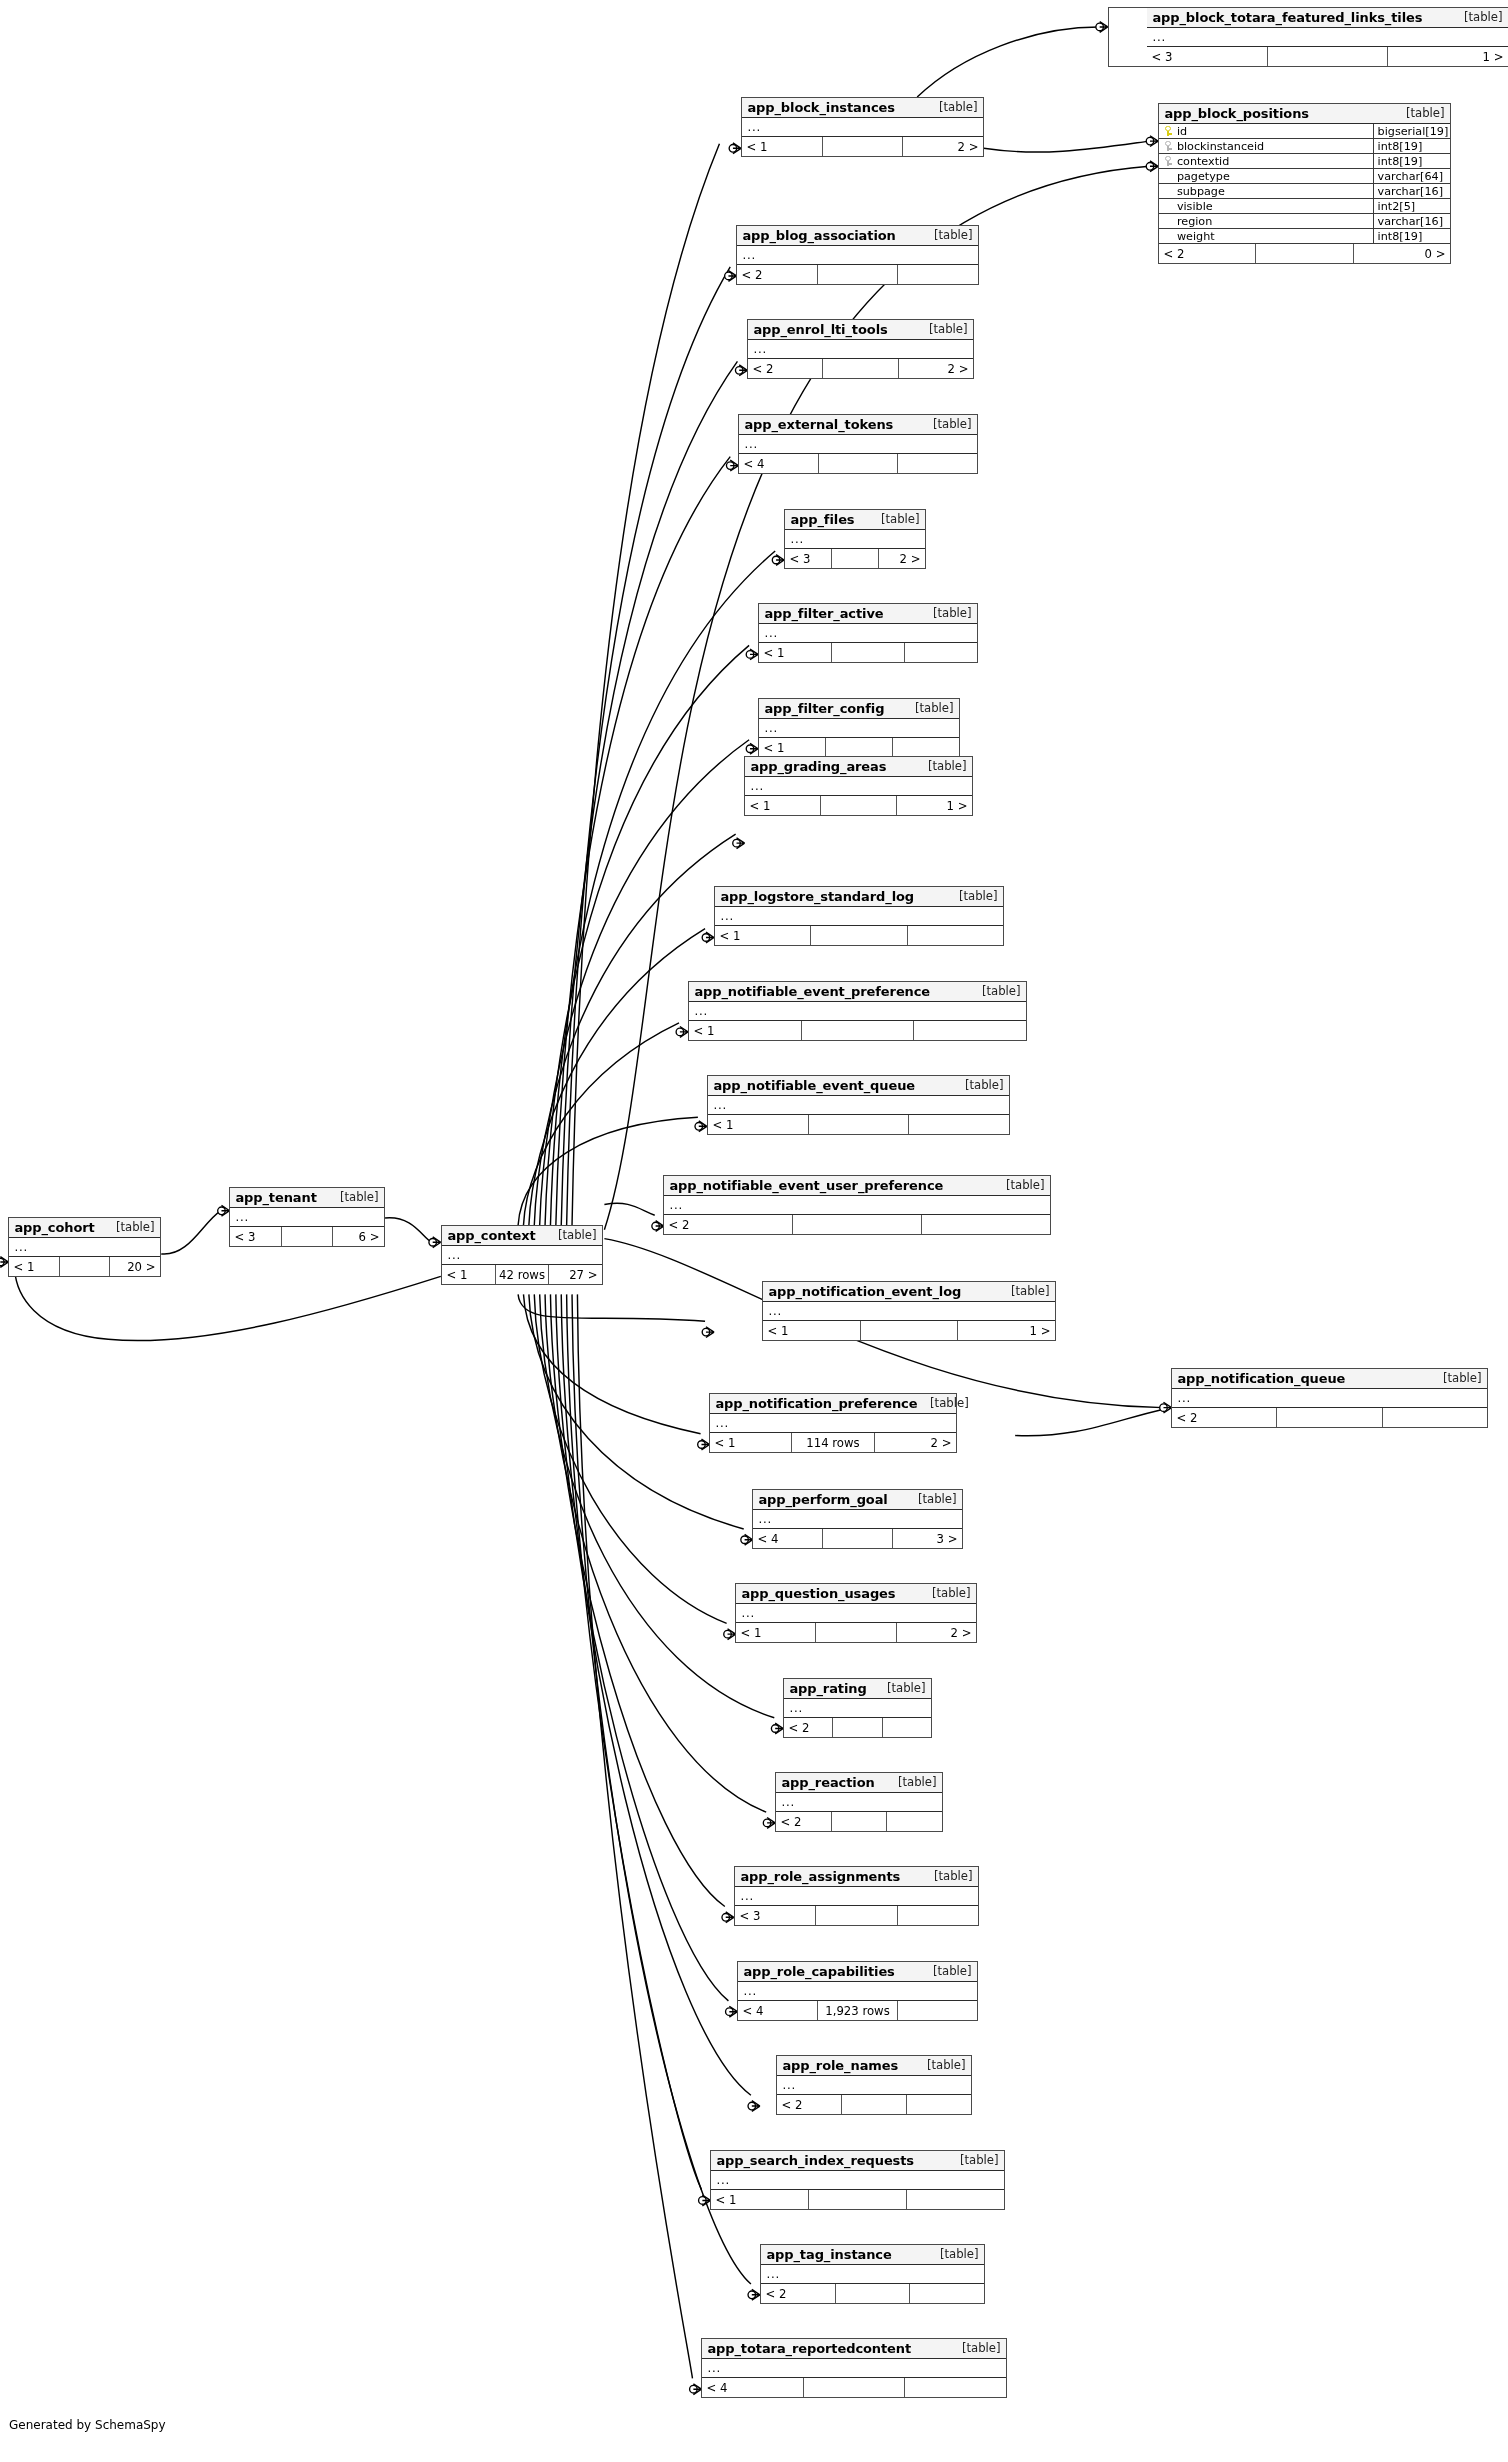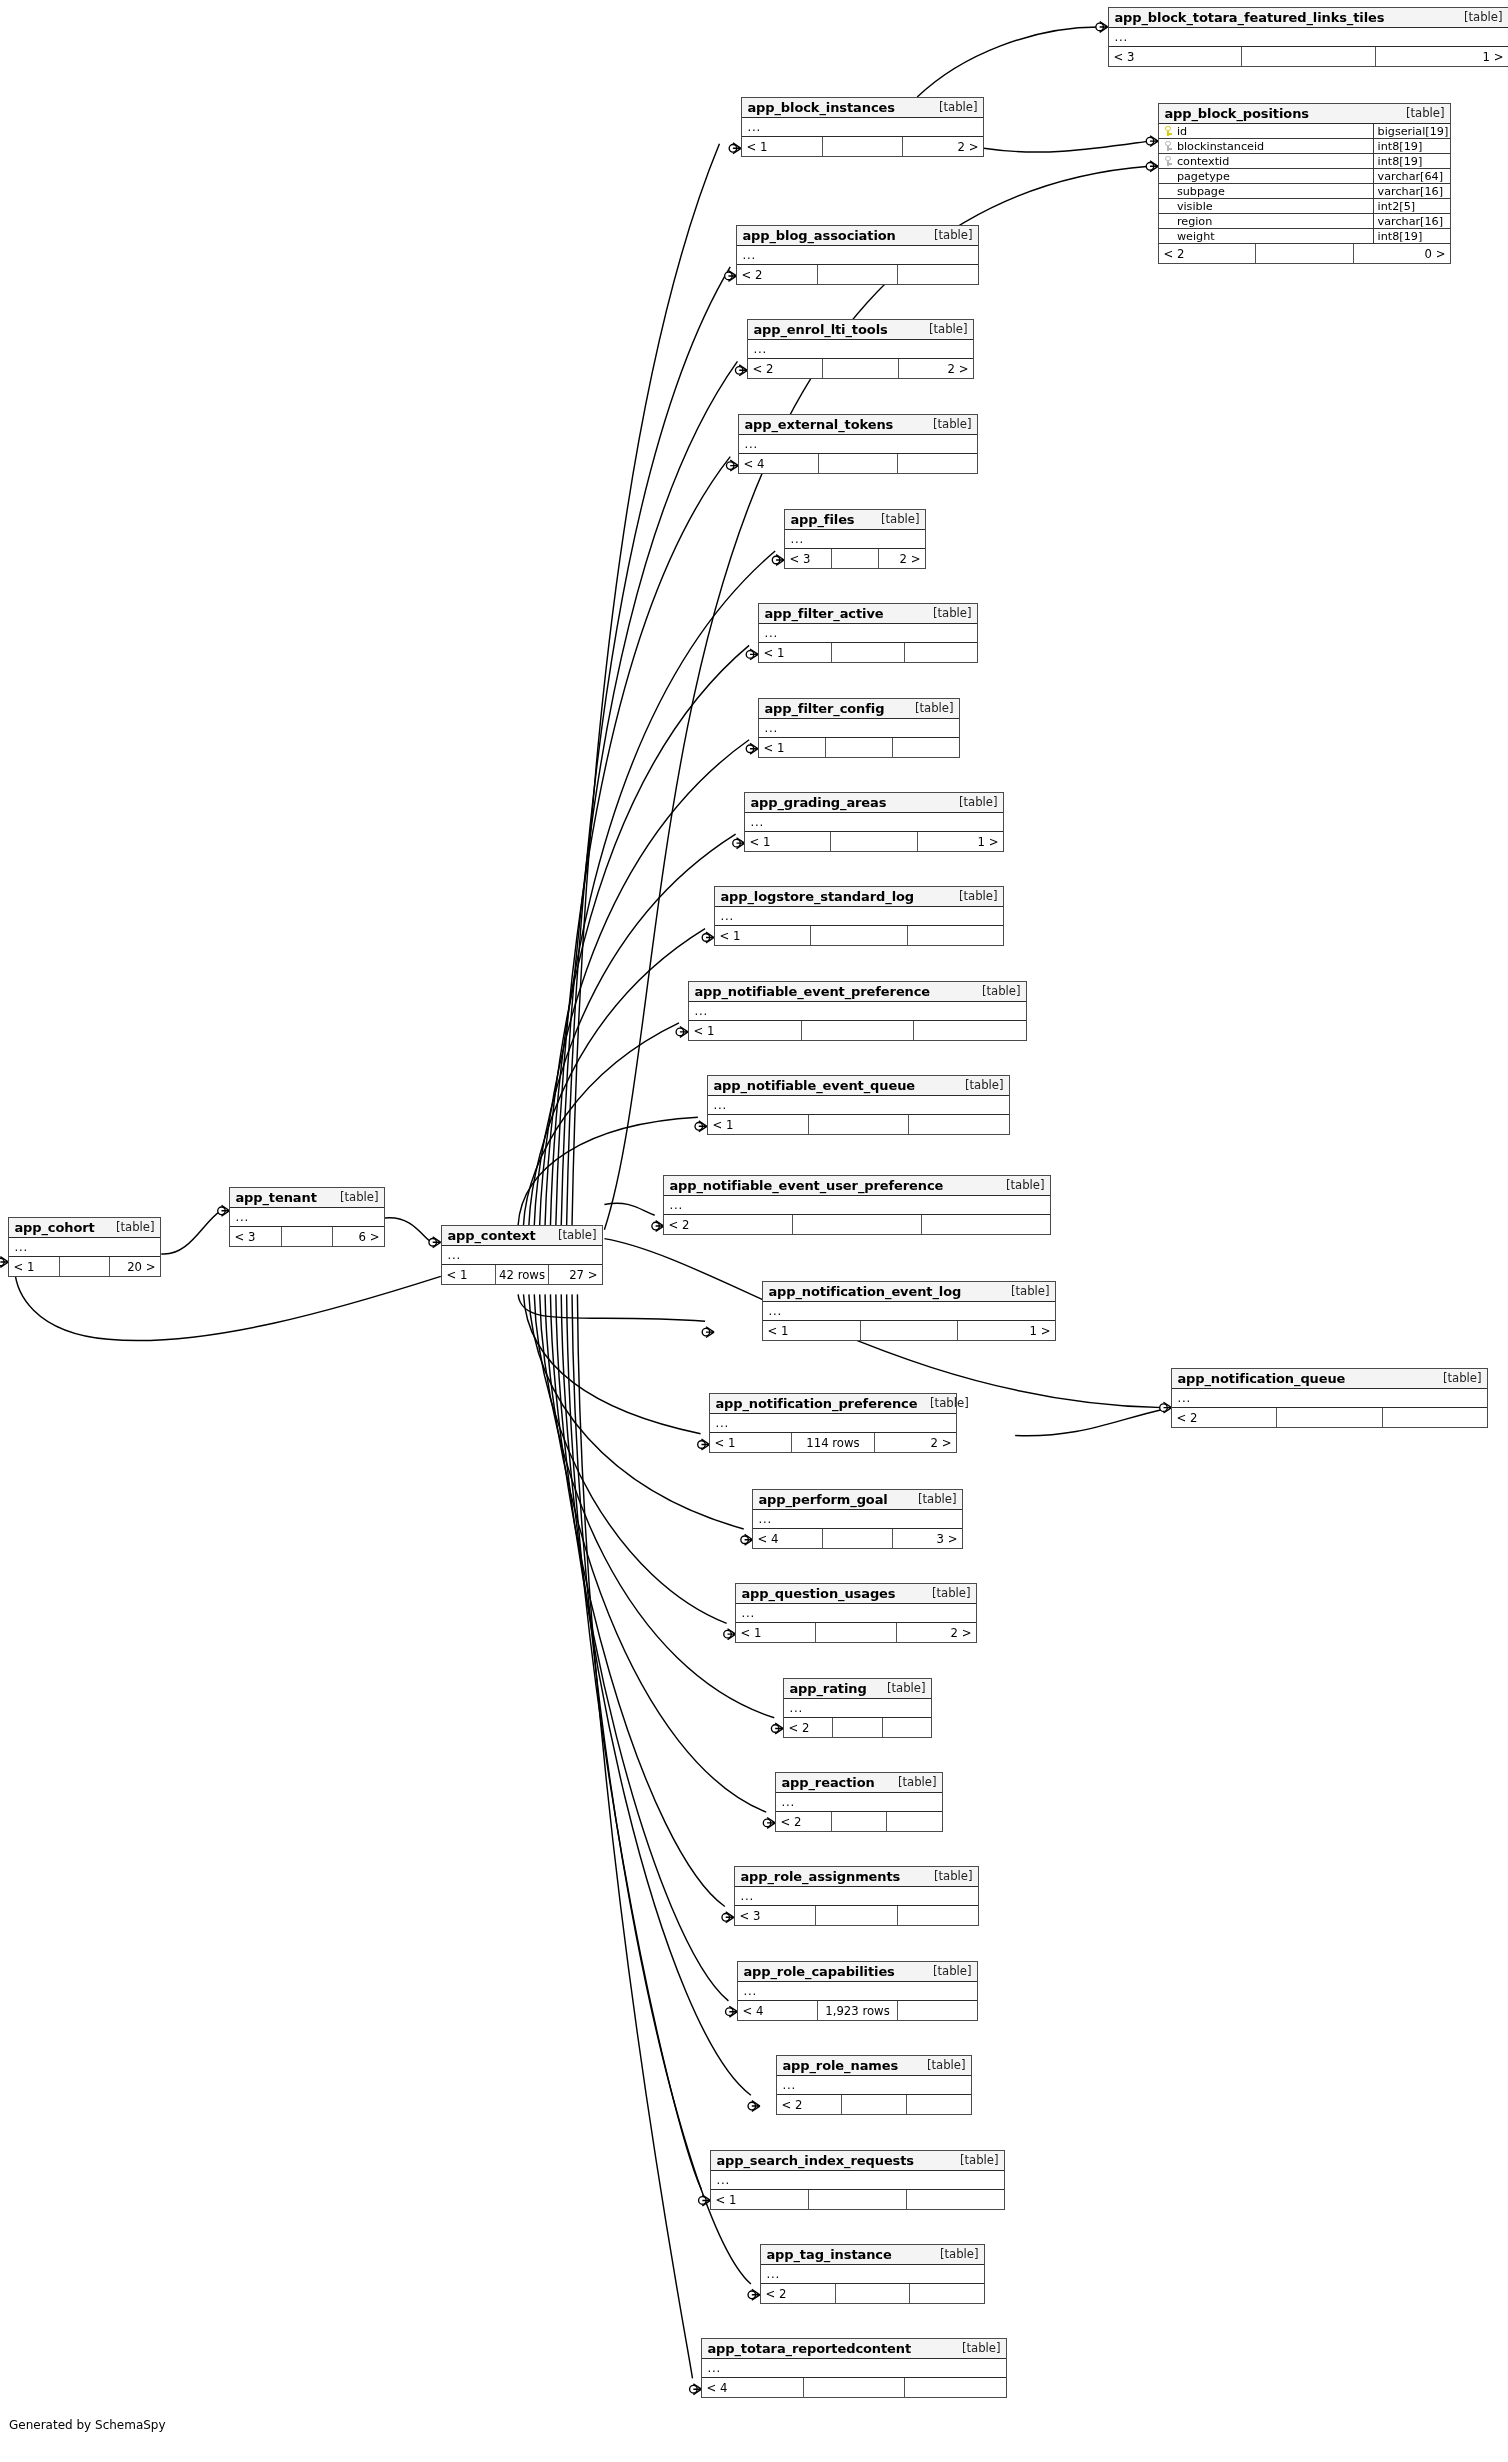--- a/index.html
+++ b/index.html
@@ -256,21 +256,21 @@
         <circle cx="481" cy="1382" r="4.2" fill="#ffffff" stroke="#000" stroke-width="1.5"></circle>
         <path d="M 490 1382 L 481 1376 M 490 1382 L 481 1382 M 490 1382 L 481 1388" fill="none" stroke="#000" stroke-width="1.6"></path>
         <circle cx="246" cy="1347" r="4.2" fill="#ffffff" stroke="#000" stroke-width="1.5"></circle>
         <path d="M 255 1347 L 246 1341 M 255 1347 L 246 1347 M 255 1347 L 246 1353" fill="none" stroke="#000" stroke-width="1.6"></path>
         <circle cx="0" cy="1404" r="4.2" fill="#ffffff" stroke="#000" stroke-width="1.5"></circle>
         <path d="M 9 1404 L 0 1398 M 9 1404 L 0 1404 M 9 1404 L 0 1410" fill="none" stroke="#000" stroke-width="1.6"></path>
       </g>
   </svg>
 
   <div id="tables-layer">
-      <div class="tbl" style="left: 1108px; top: 7.2px; width: 401px;">
+      <div class="tbl" style="left: 1108px; top: 7.2px; width: 401px; padding-left: 38px;">
         <div class="hdr">
           <span class="tname">app_block_totara_featured_links_tiles</span>
           <span class="ttype">[table]</span>
         </div>
         <div class="body">...</div>
         <div class="foot">
           <span class="cell l">&lt; 3</span>
           <span class="cell c"></span>
           <span class="cell r">1 &gt;</span>
         </div>
@@ -431,21 +431,21 @@
           <span class="tname">app_filter_config</span>
           <span class="ttype">[table]</span>
         </div>
         <div class="body">...</div>
         <div class="foot">
           <span class="cell l">&lt; 1</span>
           <span class="cell c"></span>
           <span class="cell r"></span>
         </div>
       </div>
-      <div class="tbl" style="left: 744px; top: 792px; width: 260px;">
+      <div class="tbl" style="left: 744px; top: 756px; width: 229px;">
         <div class="hdr">
           <span class="tname">app_grading_areas</span>
           <span class="ttype">[table]</span>
         </div>
         <div class="body">...</div>
         <div class="foot">
           <span class="cell l">&lt; 1</span>
           <span class="cell c"></span>
           <span class="cell r">1 &gt;</span>
         </div>

